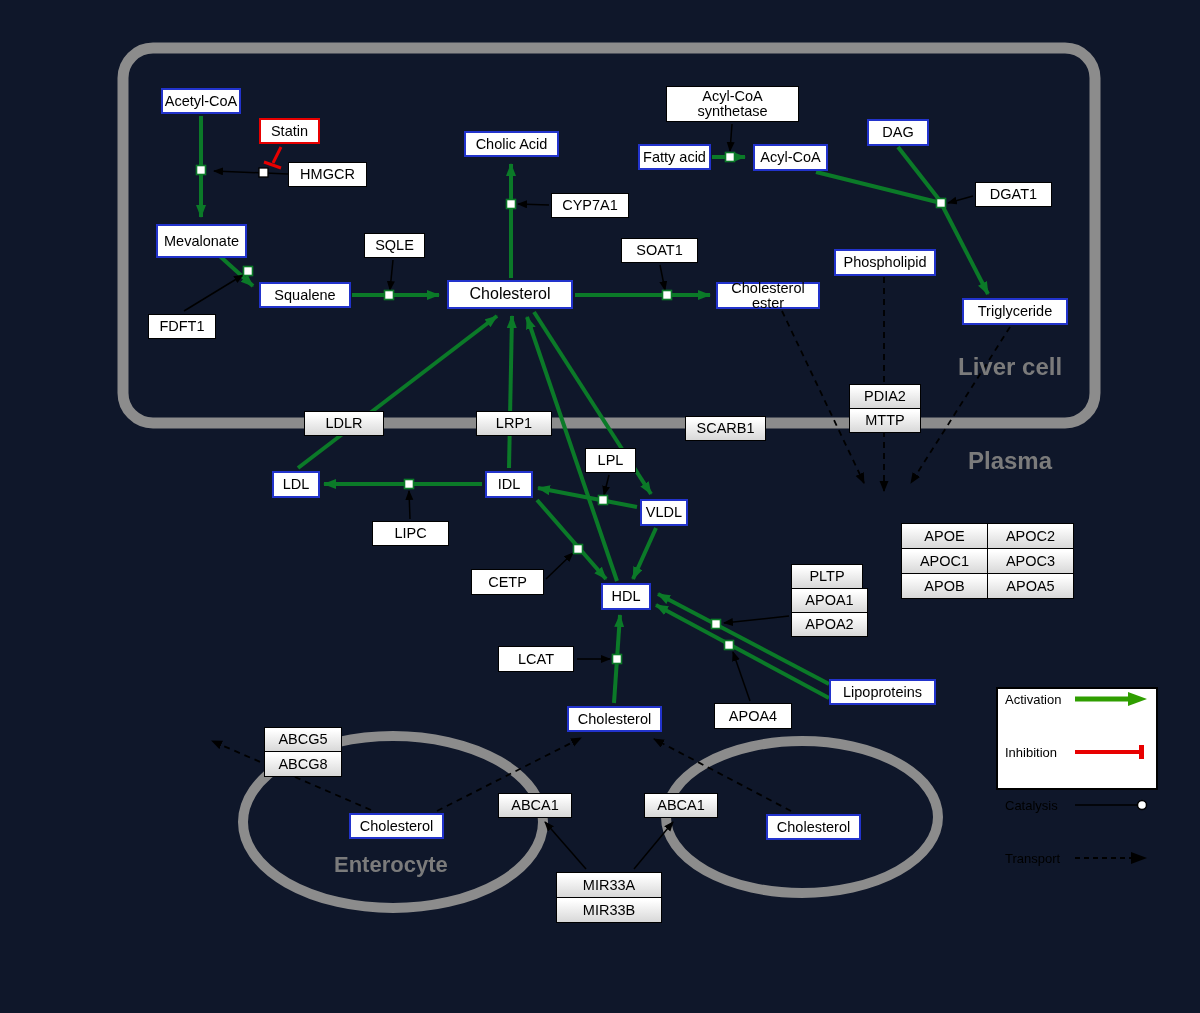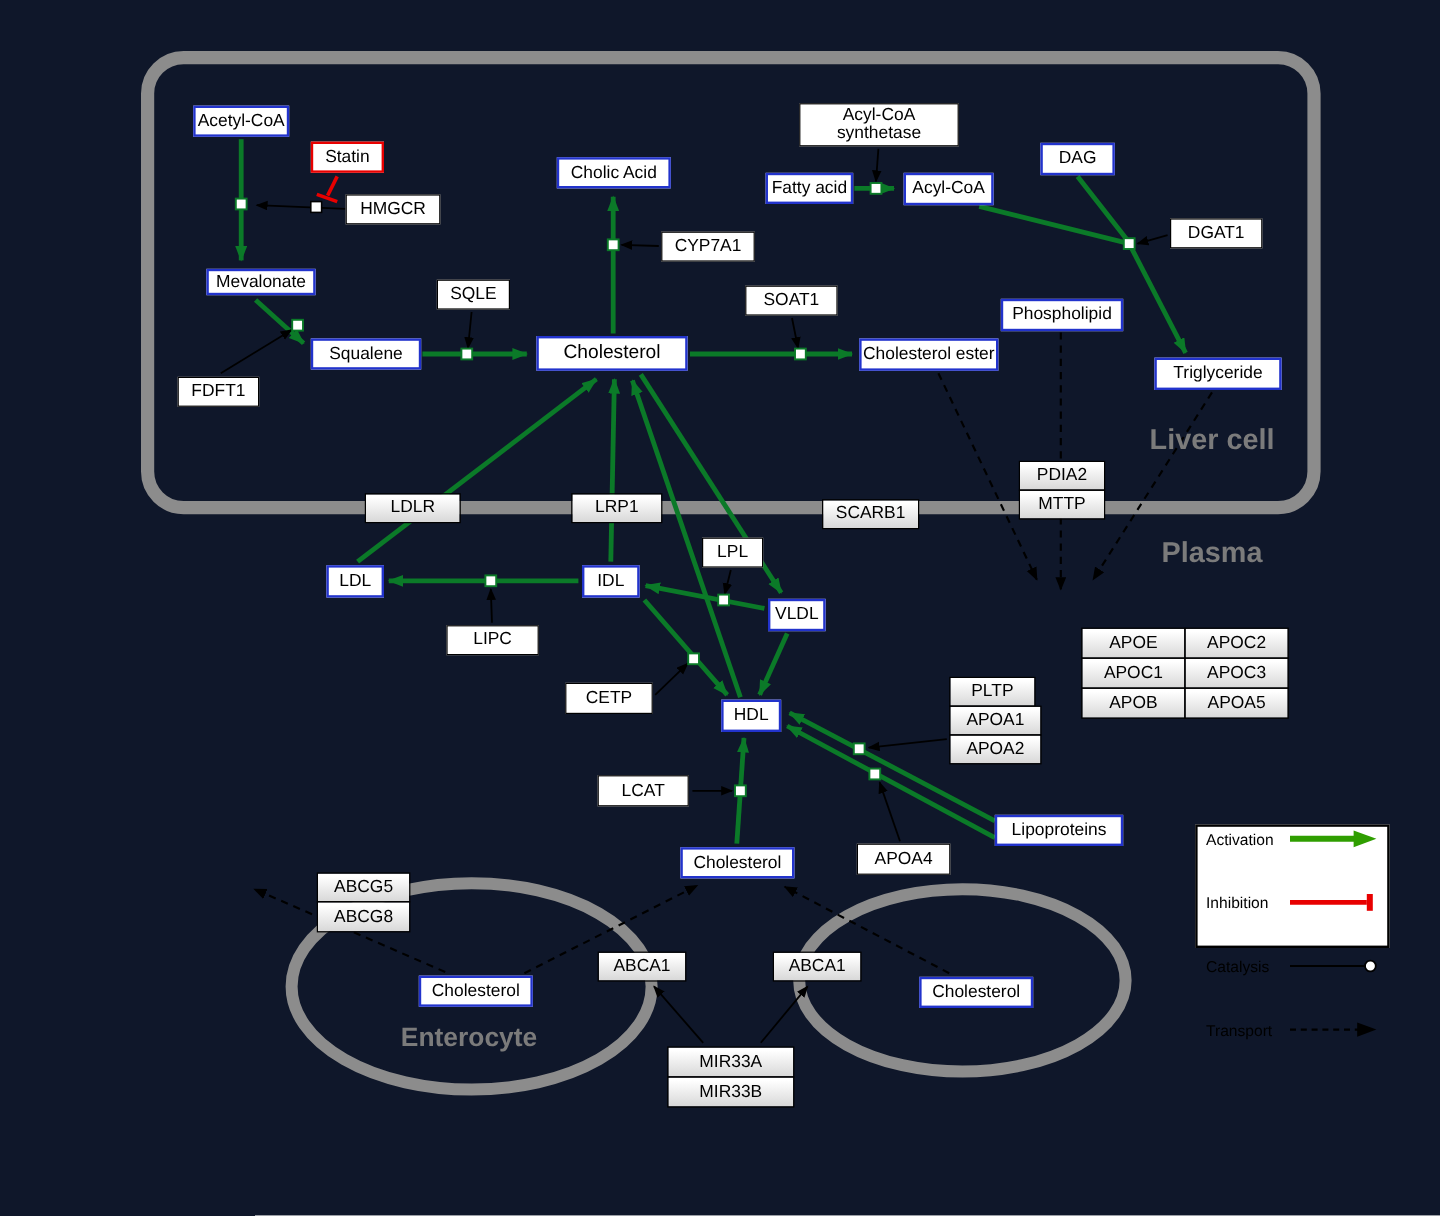--- a/index.html
+++ b/index.html
@@ -113,29 +113,29 @@
       <rect x="612.5" y="654.5" width="9" height="9"></rect>
       <rect x="711.5" y="619.5" width="9" height="9"></rect>
       <rect x="724.5" y="640.5" width="9" height="9"></rect>
       <rect x="259" y="168" width="9" height="9" stroke="#000" stroke-width="1.3"></rect>
     </g>
   </svg>
 
   <div class="node metab" style="left:161px;top:88px;width:80px;height:26px">Acetyl-CoA</div>
   <div class="node statin" style="left:259px;top:118px;width:61px;height:26px">Statin</div>
   <div class="node enzyme" style="left:288px;top:162px;width:79px;height:25px">HMGCR</div>
-  <div class="node metab" style="left:172px;top:224px;width:91px;height:22px">Mevalonate</div>
+  <div class="node metab" style="left:156px;top:224px;width:91px;height:34px">Mevalonate</div>
   <div class="node enzyme" style="left:148px;top:314px;width:68px;height:25px">FDFT1</div>
   <div class="node metab" style="left:259px;top:282px;width:92px;height:26px">Squalene</div>
   <div class="node enzyme" style="left:364px;top:233px;width:61px;height:25px">SQLE</div>
   <div class="node metab" style="left:464px;top:131px;width:95px;height:26px">Cholic Acid</div>
   <div class="node enzyme" style="left:551px;top:193px;width:78px;height:25px">CYP7A1</div>
   <div class="node metab big" style="left:447px;top:280px;width:126px;height:29px">Cholesterol</div>
   <div class="node enzyme" style="left:621px;top:238px;width:77px;height:25px">SOAT1</div>
-  <div class="node metab" style="left:716px;top:282px;width:116px;height:27px">Cholesterol ester</div>
+  <div class="node metab" style="left:716px;top:282px;width:104px;height:27px">Cholesterol ester</div>
   <div class="node enzyme" style="left:666px;top:86px;width:133px;height:36px">Acyl-CoA synthetase</div>
   <div class="node metab" style="left:638px;top:144px;width:73px;height:26px">Fatty acid</div>
   <div class="node metab" style="left:753px;top:144px;width:75px;height:27px">Acyl-CoA</div>
   <div class="node metab" style="left:867px;top:119px;width:62px;height:27px">DAG</div>
   <div class="node enzyme" style="left:975px;top:182px;width:77px;height:25px">DGAT1</div>
   <div class="node metab" style="left:834px;top:249px;width:102px;height:27px">Phospholipid</div>
   <div class="node metab" style="left:962px;top:298px;width:106px;height:27px">Triglyceride</div>
 
   <div class="node carrier" style="left:304px;top:411px;width:80px;height:25px">LDLR</div>
   <div class="node carrier" style="left:476px;top:411px;width:76px;height:25px">LRP1</div>

